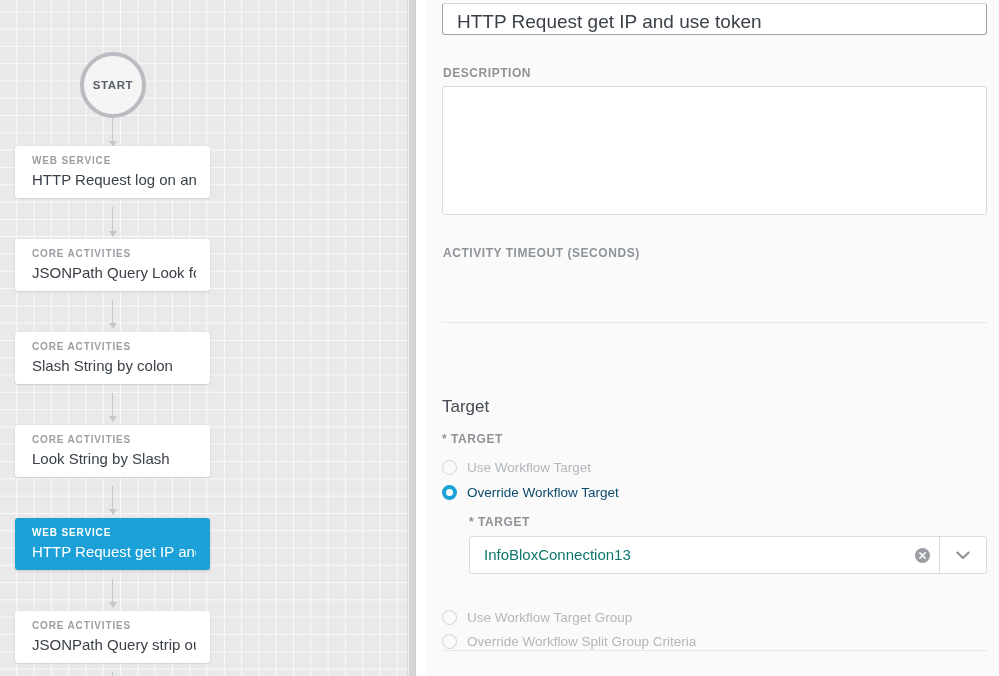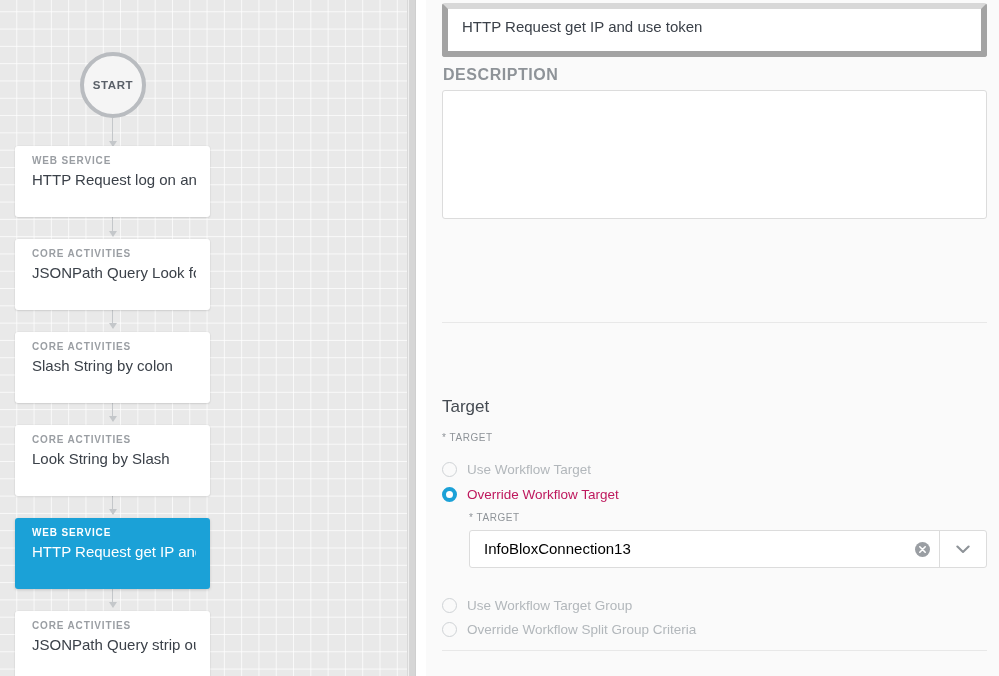--- a/index.html
+++ b/index.html
@@ -67,21 +67,21 @@
     border-left: 4px solid transparent;
     border-right: 4px solid transparent;
     border-top: 6px solid #c4c7ca;
   }
 
   
   .node {
     position: absolute;
     left: 15px;
     width: 195px;
-    height: 71px;
+    height: 52px;
     background: #ffffff;
     border-radius: 3px;
     box-shadow: 0 1px 2px rgba(0,0,0,0.10), 0 0 0 1px rgba(0,0,0,0.02);
     padding: 8px 14px 0 17px;
   }
   .node .cat {
     font-size: 10px;
     font-weight: 700;
     letter-spacing: 0.85px;
     color: #9a9ea3;
@@ -106,34 +106,34 @@
   
   #panel {
     position: absolute;
     left: 426px; top: 0;
     width: 573px; height: 676px;
     background: #fafafa;
     overflow: hidden;
   }
 
   .field-label {
-    font-size: 16px;
+    font-size: 12px;
     font-weight: 600;
     letter-spacing: 0.55px;
     color: #8e9398;
     text-transform: uppercase;
     margin: 0 0 6px 1px;
   }
   .txt-input {
     width: 545px;
-    height: 54px;
-    background: #ffffff;
-    border: 6px solid #a3a3a3;
+    height: 32px;
+    background: #ffffff;
+    border: 1px solid #a3a3a3;
     border-radius: 3px;
-    font-size: 15px;
+    font-size: 19px;
     color: #3b4149;
     padding: 0 14px;
     line-height: 36px;
     white-space: nowrap;
     overflow: hidden;
   }
   #name-input-wrap {
     position: absolute; left: 16px; top: 3px;
   }
   #name-input {
@@ -161,88 +161,88 @@
   #divider-2 { top: 650px; }
 
   #target-section { position: absolute; left: 16px; top: 396px; }
   #target-heading {
     font-size: 17px;
     color: #454b52;
     font-weight: 400;
     line-height: 22px;
   }
   .req-label {
-    font-size: 10px;
-    font-weight: 400;
+    font-size: 12px;
+    font-weight: 700;
     letter-spacing: 0.55px;
     color: #8e9398;
     text-transform: uppercase;
     margin-top: 14px;
   }
 
   .radio-row {
     display: flex;
-    align-items: flex-end;
+    align-items: center;
     height: 25px;
     margin-top: 0px;
   }
   .radio {
     width: 15px; height: 15px;
     border-radius: 50%;
     border: 1.6px solid #cfd3d6;
     background: #fafafa;
     margin-right: 10px;
     flex: 0 0 auto;
     position: relative;
   }
   .radio.on {
     border: 4px solid #1ba1d7;
     background: #ffffff;
   }
   .radio-row .rlbl {
     font-size: 13.5px;
     color: #b2b7bb;
   }
-  .radio-row.active .rlbl { color: #be185d; }
+  .radio-row.active .rlbl { color: #0c4a6e; }
 
   #target-sub { margin-left: 27px; margin-top: 10px; }
   #target-sub .req-label { margin-top: 0; }
 
   #target-combo {
     margin-top: 7px;
     width: 518px; height: 38px;
     display: flex;
     background: #ffffff;
     border: 1px solid #dcdcdc;
     border-radius: 3px;
   }
   #target-combo .value {
     flex: 1 1 auto;
     font-size: 15px;
-    color: #000000;
+    color: #0f766e;
     padding: 0 14px;
     line-height: 36px;
     white-space: nowrap;
     overflow: hidden;
   }
   #clear-btn {
     width: 34px;
     display: flex; align-items: center; justify-content: center;
     flex: 0 0 auto;
   }
   #clear-btn svg { display: block; }
   #combo-toggle {
     width: 47px;
     border-left: 1px solid #dcdcdc;
     display: flex; align-items: center; justify-content: center;
     flex: 0 0 auto;
   }
   #combo-toggle svg { display: block; }
 
-  #group-radios { margin-top: 21px; }
+  #group-radios { margin-top: 31px; }
   #group-radios .radio-row { height: 24px; }
 </style>
 </head>
 <body>
 
 <div id="app">
 
   <div id="canvas">
 
     <div id="start-node">
@@ -304,20 +304,21 @@
     <div id="name-input-wrap">
       <div class="txt-input" id="name-input" placeholder="Name">HTTP Request get IP and use token</div>
     </div>
 
     <div id="desc-block">
       <div class="field-label">DESCRIPTION</div>
       <div id="desc-area" placeholder=""></div>
     </div>
 
     <div id="timeout-block">
+      <div class="field-label">ACTIVITY TIMEOUT (SECONDS)</div>
     </div>
 
     <div class="divider" id="divider-1"></div>
 
     <div id="target-section">
       <div id="target-heading">Target</div>
       <div class="req-label">* TARGET</div>
 
       <div class="radio-row" style="margin-top:9px;">
         <span class="radio"></span>

